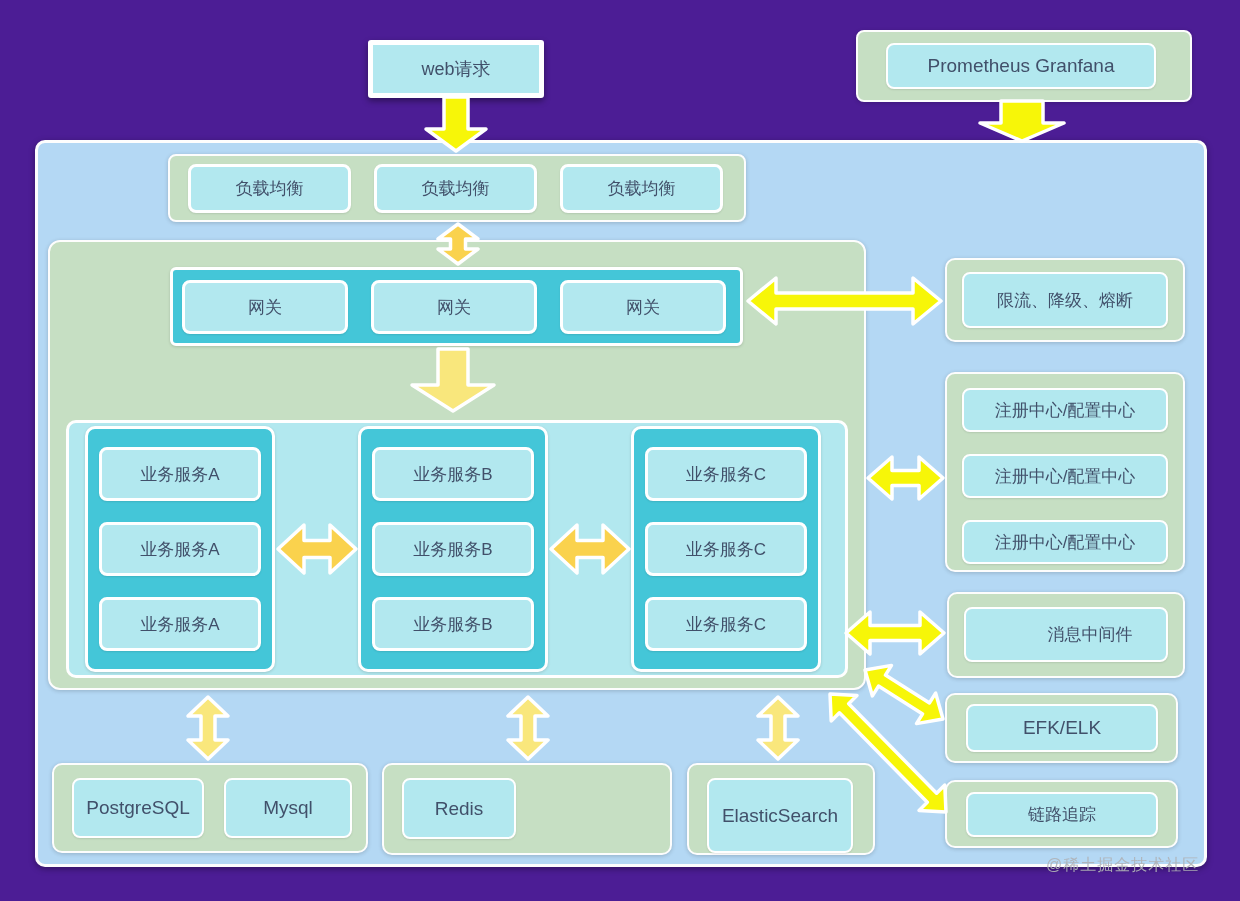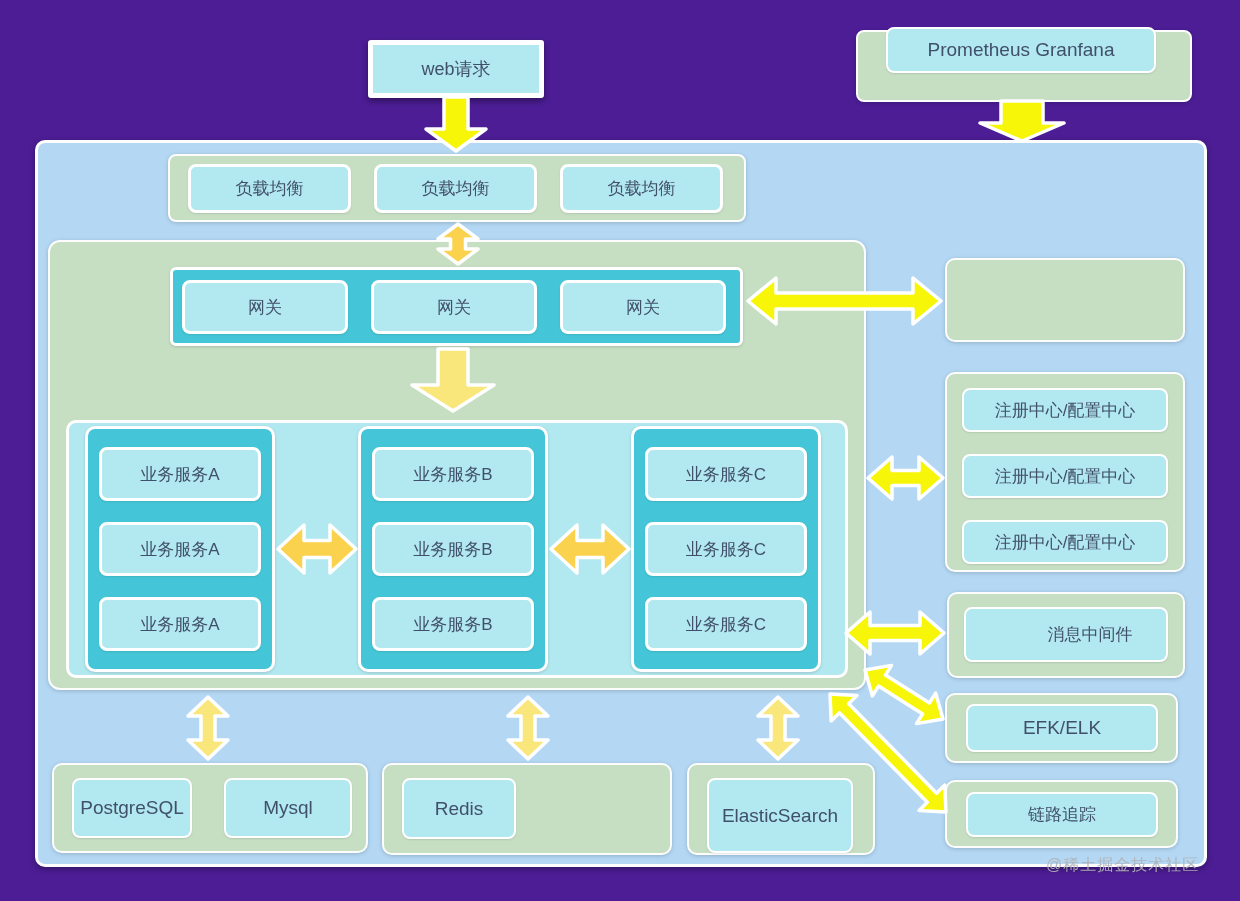--- a/index.html
+++ b/index.html
@@ -29,21 +29,21 @@
 </head>
 <body>
 
 <div class="stage">
 
   <div class="abs cyanbox webbox" style="left:368px;top:40px;width:176px;height:58px;">
     <span>web请求</span>
   </div>
 
   <div class="abs green" style="left:856px;top:30px;width:336px;height:72px;border-radius:8px;"></div>
-  <div class="abs cyanbox en" style="left:886px;top:27px;width:270px;height:46px;border-width:2px;">
+  <div class="abs cyanbox en" style="left:886px;top:43px;width:270px;height:46px;border-width:2px;">
     <span>Prometheus Granfana</span>
   </div>
 
   <div class="abs bluebg" style="left:35px;top:140px;width:1172px;height:727px;"></div>
 
   <div class="abs green" style="left:168px;top:154px;width:578px;height:68px;border-radius:8px;"></div>
   <div class="abs cyanbox" style="left:188px;top:164px;width:163px;height:49px;">
     <span>负载均衡</span>
   </div>
   <div class="abs cyanbox" style="left:374px;top:164px;width:163px;height:49px;">
@@ -96,20 +96,23 @@
     <span>业务服务C</span>
     </div>
   <div class="abs cyanbox" style="left:645px;top:522px;width:162px;height:54px;">
     <span>业务服务C</span>
     </div>
   <div class="abs cyanbox" style="left:645px;top:597px;width:162px;height:54px;">
     <span>业务服务C</span>
     </div>
 
   <div class="abs green" style="left:945px;top:258px;width:240px;height:84px;"></div>
+  <div class="abs cyanbox" style="left:962px;top:272px;width:206px;height:56px;border-width:2px;">
+    <span>限流、降级、熔断</span>
+    </div>
 
   <div class="abs green" style="left:945px;top:372px;width:240px;height:200px;"></div>
   <div class="abs cyanbox" style="left:962px;top:388px;width:206px;height:44px;border-width:2px;">
     <span>注册中心/配置中心</span>
     </div>
   <div class="abs cyanbox" style="left:962px;top:454px;width:206px;height:44px;border-width:2px;">
     <span>注册中心/配置中心</span>
     </div>
   <div class="abs cyanbox" style="left:962px;top:520px;width:206px;height:44px;border-width:2px;">
     <span>注册中心/配置中心</span>
@@ -124,21 +127,21 @@
   <div class="abs cyanbox en" style="left:966px;top:704px;width:192px;height:48px;border-width:2px;">
     <span>EFK/ELK</span>
     </div>
 
   <div class="abs green" style="left:945px;top:780px;width:233px;height:68px;"></div>
   <div class="abs cyanbox" style="left:966px;top:792px;width:192px;height:45px;border-width:2px;">
     <span>链路追踪</span>
     </div>
 
   <div class="abs green" style="left:52px;top:763px;width:316px;height:90px;"></div>
-  <div class="abs cyanbox en" style="left:72px;top:778px;width:120px;height:60px;border-width:2px;">
+  <div class="abs cyanbox en" style="left:72px;top:778px;width:132px;height:60px;border-width:2px;">
     <span>PostgreSQL</span>
     </div>
   <div class="abs cyanbox en" style="left:224px;top:778px;width:128px;height:60px;border-width:2px;text-align:right;">
     <span>Mysql</span>
     </div>
 
   <div class="abs green" style="left:382px;top:763px;width:290px;height:92px;"></div>
   <div class="abs cyanbox en" style="left:402px;top:778px;width:114px;height:61px;border-width:2px;">
     <span>Redis</span>
     </div>

